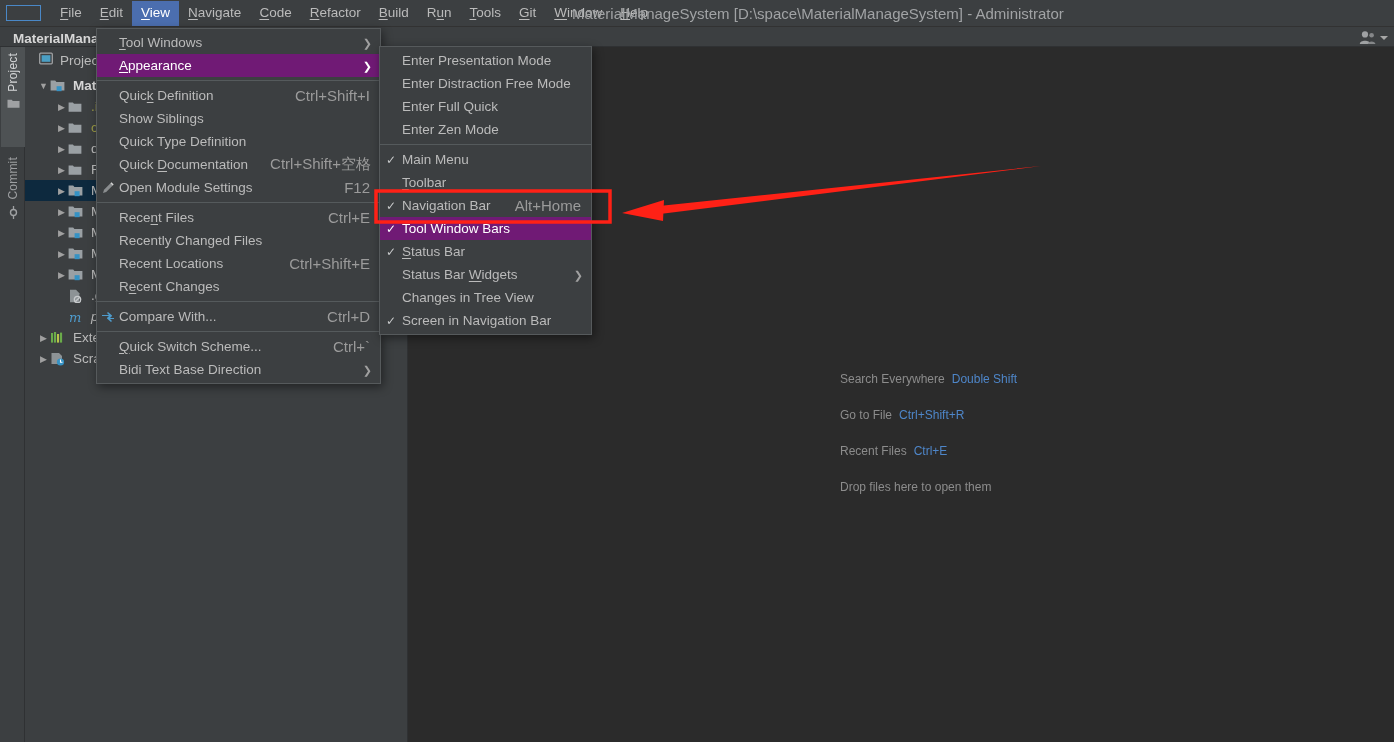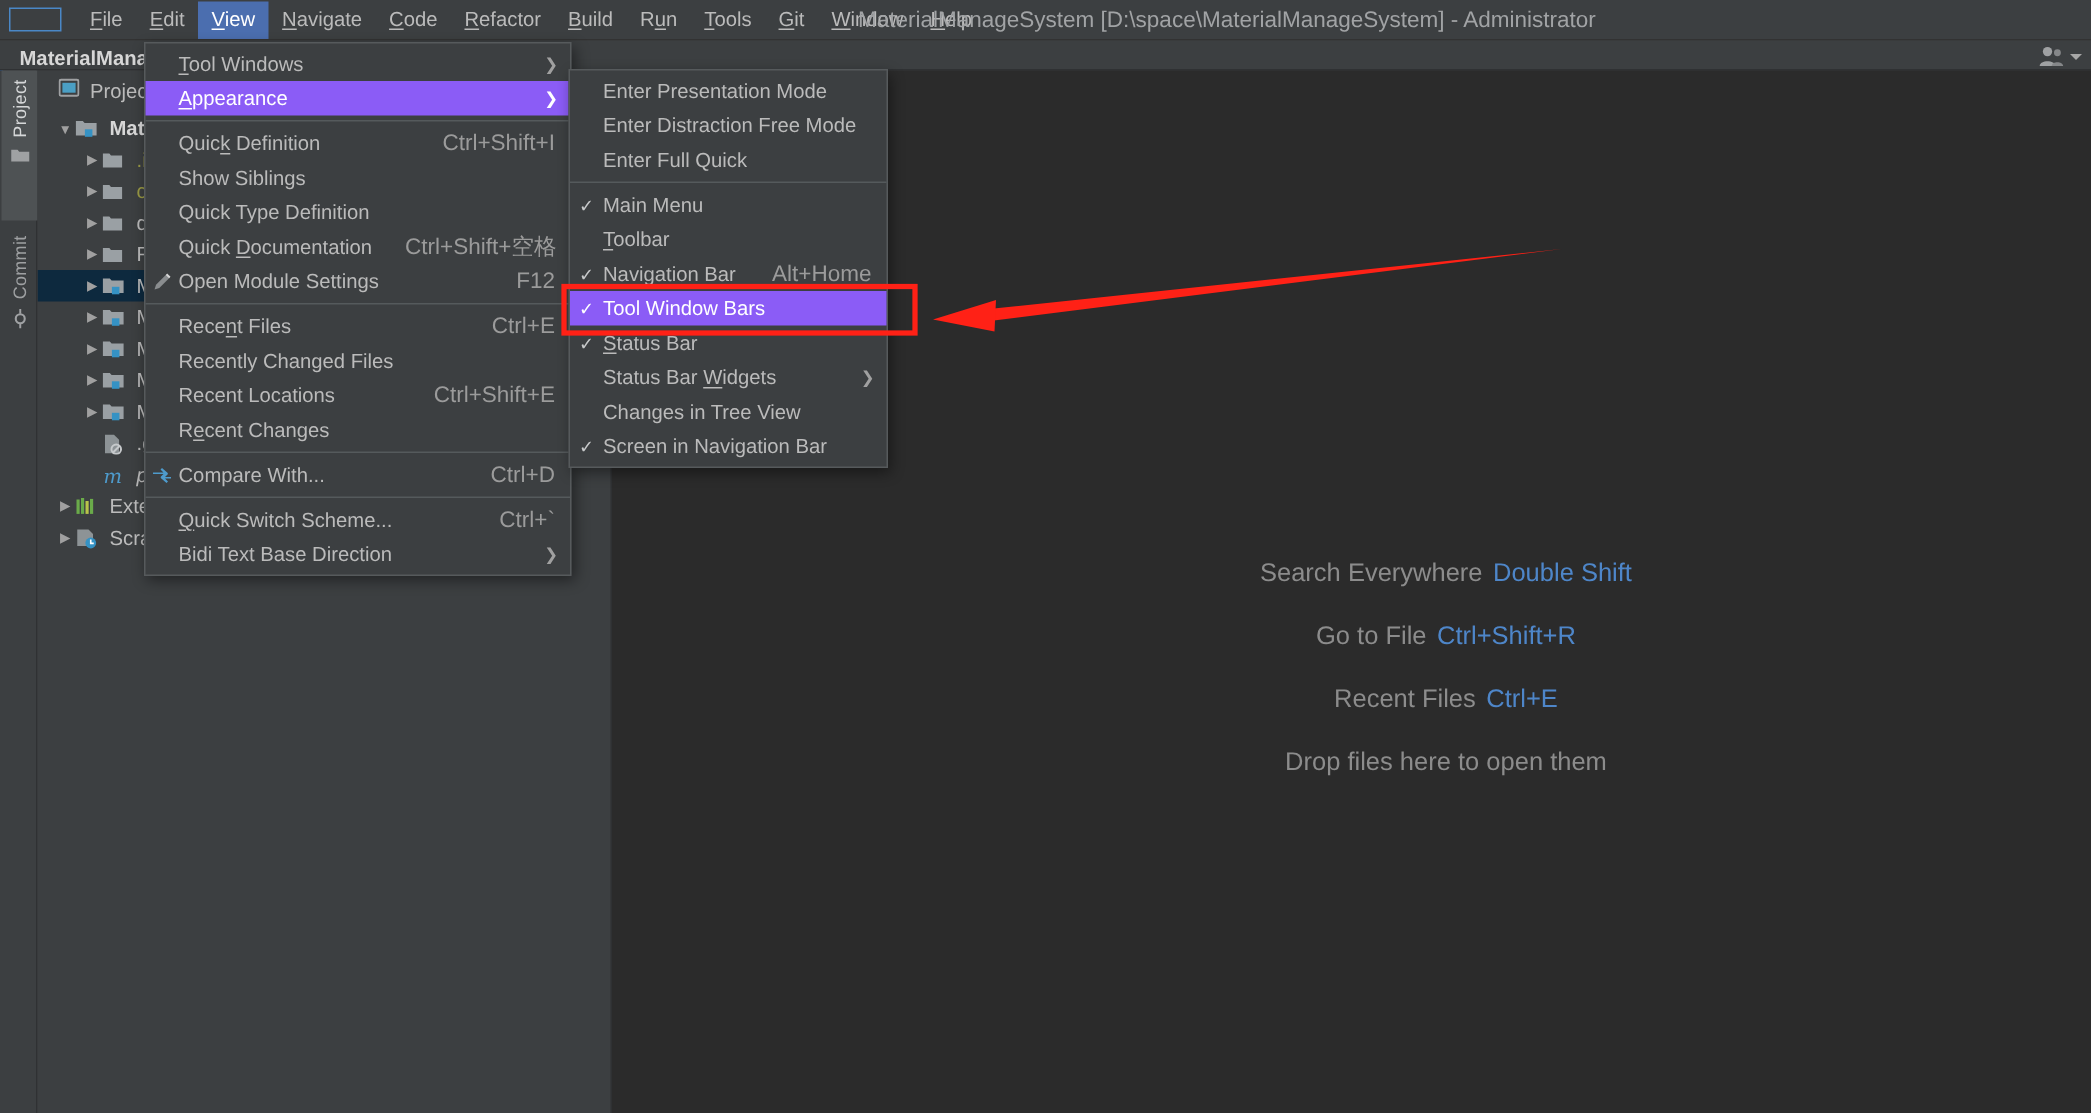--- a/index.html
+++ b/index.html
@@ -106,34 +106,34 @@
 
   
   .editor {
     position: absolute; left: 408px; top: 47px; width: 986px; height: 695px;
     background: #2b2b2b;
   }
   .hints {
     position: absolute; left: 432px; top: 325px;
     display: flex; flex-direction: column; gap: 22px;
   }
-  .hint-row { font-size: 17px; color: #8c8c8c; white-space: nowrap; text-align: center; }
+  .hint-row { font-size: 12px; color: #8c8c8c; white-space: nowrap; }
   .hint-key { color: #4e86c9; margin-left: 7px; }
 
   
   .menu {
     position: absolute; background: #3c3f41;
     border: 1px solid #565a5c; box-shadow: 2px 3px 9px rgba(0,0,0,.45);
     padding: 2px 0; z-index: 40;
   }
   .menu-item {
     height: 23px; display: flex; align-items: center;
     font-size: 13.5px; color: #bbbbbb; white-space: nowrap; position: relative;
   }
-  .menu-item.hl { background: #8b5cf6; color: #ffffff; }
+  .menu-item.hl { background: #701a75; color: #ffffff; }
   .mi-icon {
     width: 22px; flex: 0 0 22px; display: flex; align-items: center;
     justify-content: center;
   }
   .mi-check { font-size: 12px; color: #c8cacb; line-height: 1; }
   .menu-item.hl .mi-check { color: #ffffff; }
   .mi-label { flex: 1 1 auto; padding-right: 22px; }
   .mi-shortcut {
     margin-left: auto; color: #9b9b9b; padding-right: 10px; font-size: 15px;
   }
@@ -469,20 +469,24 @@
         <span class="mi-label">Enter Presentation Mode</span>
       </div>
       <div class="menu-item">
         <span class="mi-icon"></span>
         <span class="mi-label">Enter Distraction Free Mode</span>
       </div>
       <div class="menu-item">
         <span class="mi-icon"></span>
         <span class="mi-label">Enter Full Quick</span>
       </div>
+      <div class="menu-item">
+        <span class="mi-icon"></span>
+        <span class="mi-label">Enter Zen Mode</span>
+      </div>
       <div class="menu-sep"></div>
       <div class="menu-item">
         <span class="mi-icon">
           <span class="mi-check">✓</span>
         </span>
         <span class="mi-label">Main Menu</span>
       </div>
       <div class="menu-item">
         <span class="mi-icon"></span>
         <span class="mi-label"><span class="mn">T</span>oolbar</span>

